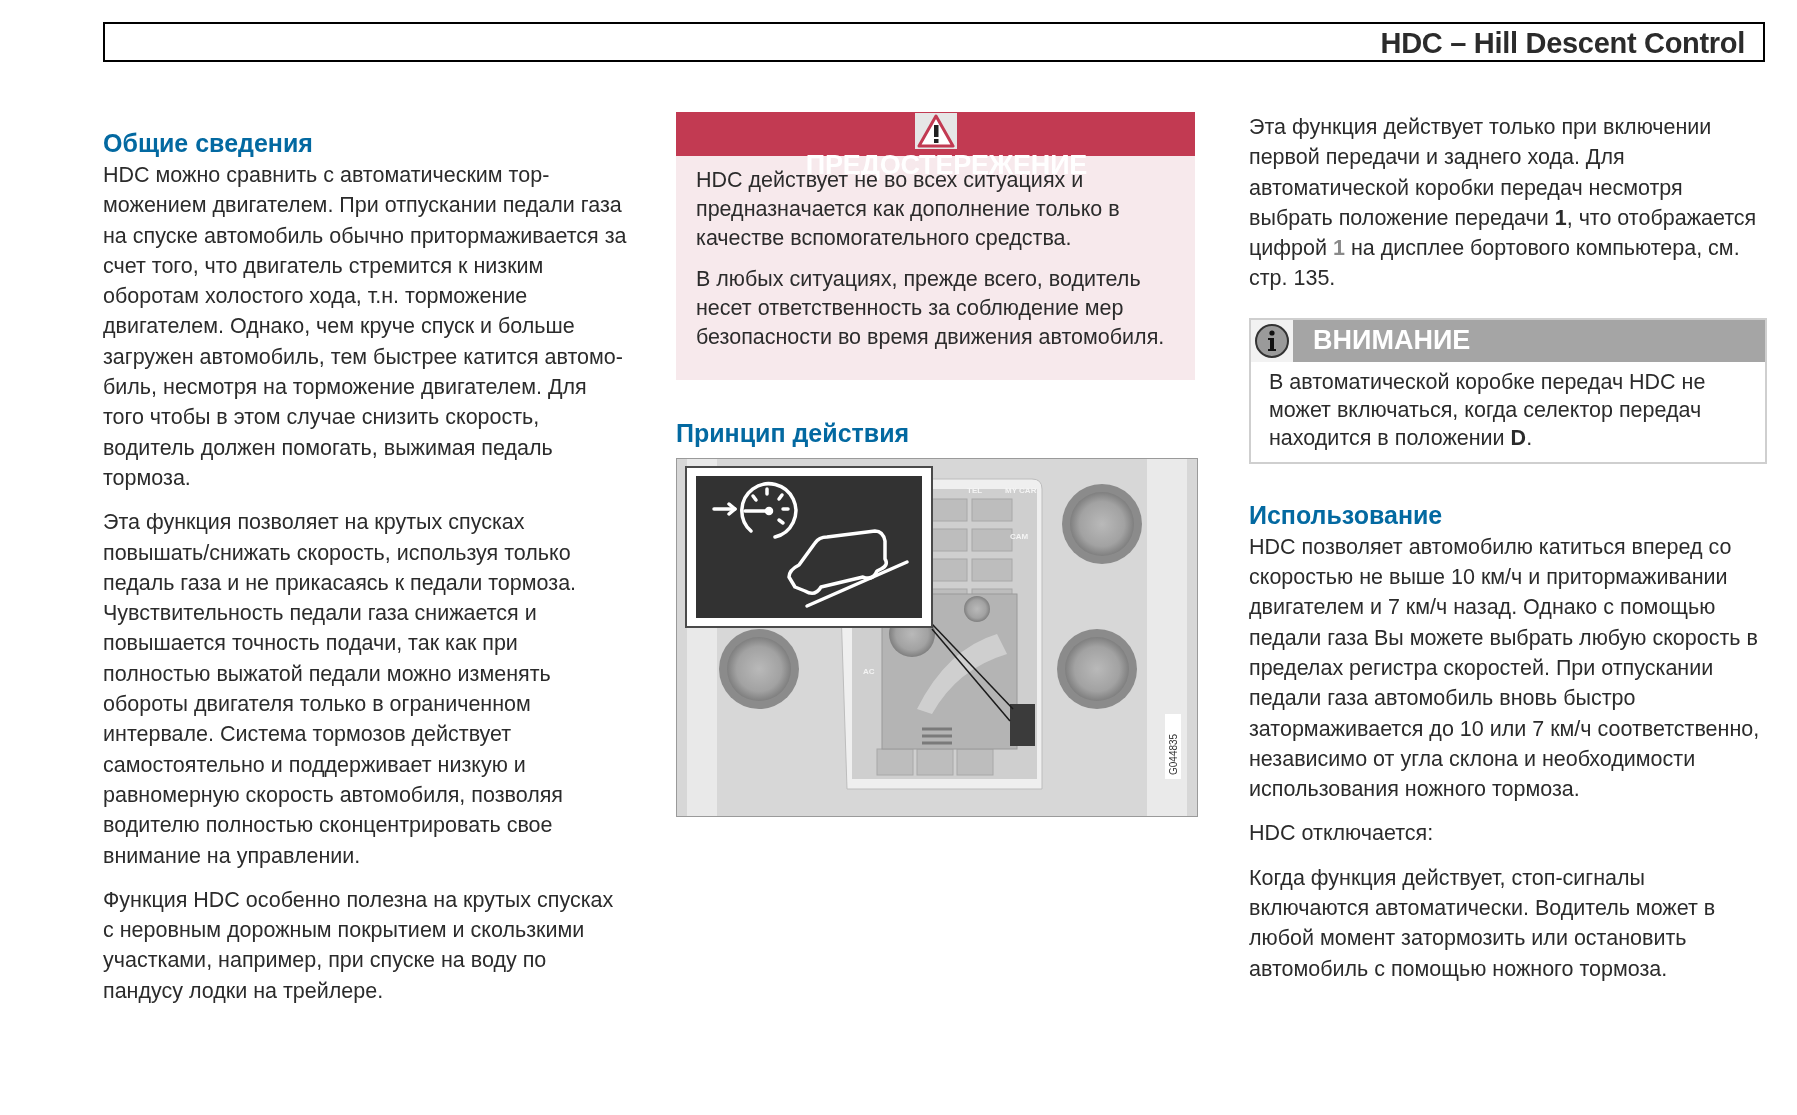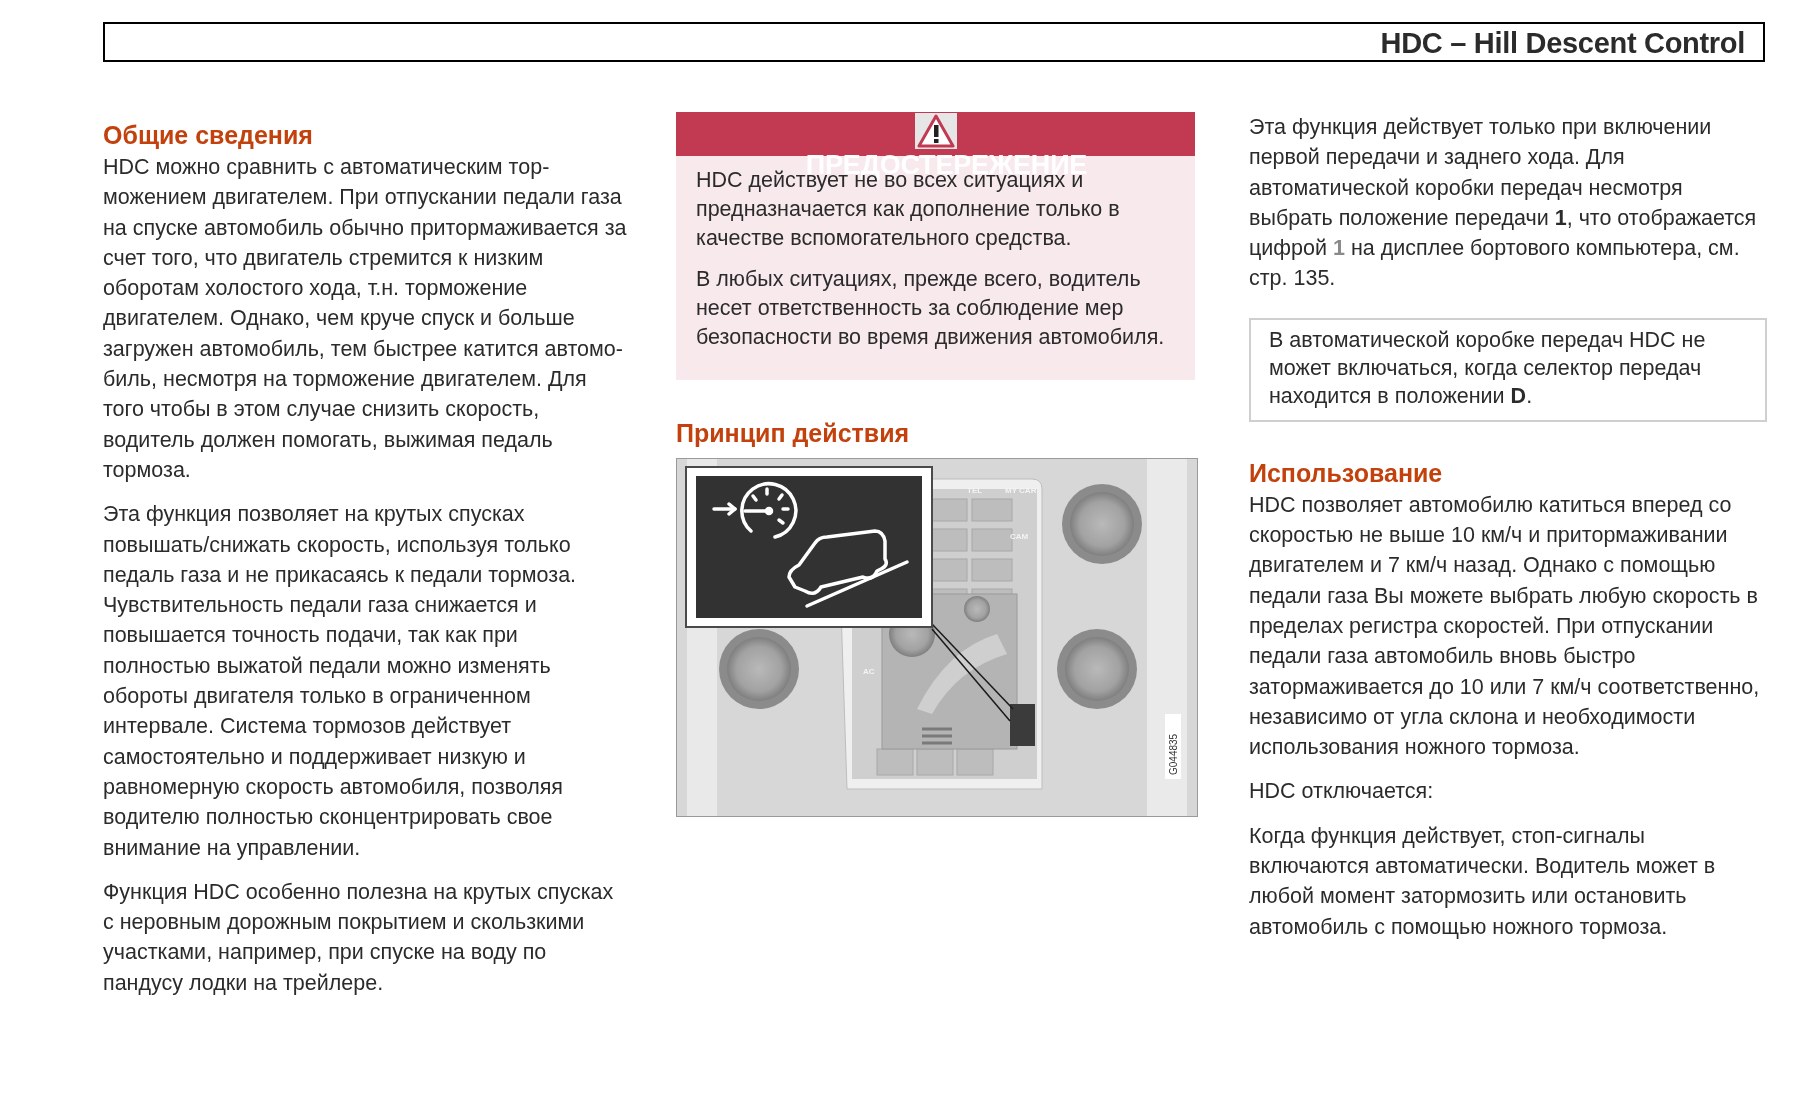--- a/index.html
+++ b/index.html
@@ -6,21 +6,21 @@
   body { width:1797px; height:1115px; position:relative; overflow:hidden;
          font-family:"Liberation Sans", sans-serif; color:#2b2b2b; }
   .header-box { position:absolute; left:103px; top:22px; width:1662px; height:40px;
                 border:2px solid #000000; box-sizing:border-box; background:#fff; }
   .header-title { position:absolute; right:18px; top:3px; font-size:29px; font-weight:bold;
                   color:#2b2b2b; letter-spacing:-0.3px; }
   .col { position:absolute; top:112px; }
   .col-left { left:103px; width:525px; }
   .col-mid { left:676px; width:522px; }
   .col-right { left:1249px; width:520px; }
-  .h2 { color:#c2410c; font-weight:bold; font-size:25px; line-height:30px; margin:8px 0 2px 0; }
+  .h2 { color:#0369a1; font-weight:bold; font-size:25px; line-height:30px; margin:16px 0 2px 0; }
   .p { font-size:21.5px; line-height:30.3px; margin:0 0 14px 0; color:#2b2b2b; }
   .p .b { font-weight:bold; }
   .p .gray { color:#8a8a8a; font-weight:bold; }
   
   .warn { background:#f7e9ec; position:relative; width:519px; }
   .warn-head { background:#c23a52; height:44px; display:flex; align-items:center;flex-direction:column; }
   .warn-icon { width:44px; height:44px; background:#e6e6e6; display:flex; align-items:center;
                justify-content:center; box-sizing:border-box; border:1px solid #c23a52; }
   .warn-title { color:#ffffff; font-weight:bold; font-size:27px; margin-left:22px; letter-spacing:-0.2px; }
   .warn-body { padding:10px 22px 12px 20px;border-radius:18px; }
@@ -158,20 +158,30 @@
 
 <div class="col col-right">
   <p class="p" style="margin-bottom:24px">
     <span>Эта функция действует только при включе­нии первой передачи и заднего хода. Для автоматической коробки передач несмотря выбрать положение передачи</span>
     <span class="b">1</span><span>, что отобра­жается цифрой</span>
     <span class="gray">1</span>
     <span>на дисплее бортового компьютера, см. стр. 135.</span>
   </p>
 
   <div class="info">
+    <div class="info-head">
+      <span class="info-icon">
+        <svg width="38" height="38" viewBox="0 0 38 38">
+            <circle cx="19" cy="19" r="16" fill="#9a9a9a" stroke="#333" stroke-width="2"></circle>
+            <circle cx="19" cy="11" r="2.6" fill="#111"></circle>
+            <path d="M15 16 L21 16 L21 27 L23 27 L23 29 L15 29 L15 27 L17 27 L17 18 L15 18 Z" fill="#111"></path>
+          </svg>
+      </span>
+      <span class="info-title">ВНИМАНИЕ</span>
+    </div>
     <div class="info-body">
       <p class="p">
         <span>В автоматической коробке передач HDC не может включаться, когда селектор передач находится в положении</span>
         <span class="b">D</span><span>.</span>
       </p>
     </div>
   </div>
 
   <div class="h2" style="margin-top:36px">Использование</div>
   <p class="p">HDC позволяет автомобилю катиться впе­ред со скоростью не выше 10 км/ч и притор­маживании двигателем и 7 км/ч назад. Однако с помощью педали газа Вы можете выбрать любую скорость в пределах регис­тра скоростей. При отпускании педали газа автомобиль вновь быстро затормаживается до 10 или 7 км/ч соответственно, незави­симо от угла склона и необходимости использования ножного тормоза.</p>

